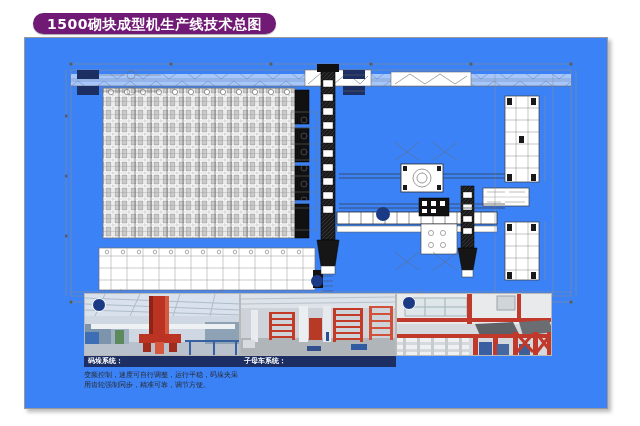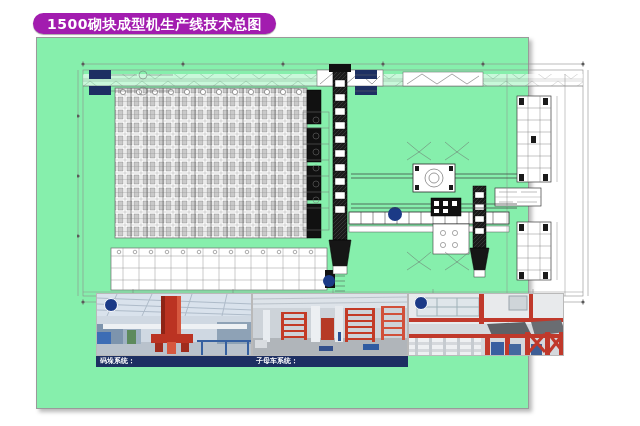--- a/index.html
+++ b/index.html
@@ -8,43 +8,42 @@
     background:#ffffff;
     font-family:"DejaVu Sans","Liberation Sans",sans-serif;
     overflow:hidden;
     position:relative;
   }
 
   
   #title-banner{
     position:absolute;left:33px;top:13px;
     height:21px;padding:0 14px;
-    background:#a21caf;
+    background:#701a75;
     border-radius:11px;
     display:flex;align-items:center;
     box-shadow:0 1px 1px rgba(0,0,0,.35);
   }
   #title-banner .txt{
     color:#ffffff;
     font-size:14px;
     font-weight:bold;
     letter-spacing:.5px;
     white-space:nowrap;
     line-height:1;
   }
 
   
   #page-frame{
     position:absolute;left:24px;top:37px;
-    width:493px;height:372px;
-    background:#86efac;
+    width:584px;height:372px;
+    background:#3b82f6;
     border:1px solid #9a9a9a;
     box-shadow:3px 3px 4px rgba(0,0,0,.28);
     box-sizing:border-box;
-    margin-left:12px;
   }
 
   
   #cad-area{
     position:absolute;left:40px;top:18px;
     width:512px;height:250px;
     overflow:hidden;
   }
   .cad-svg{position:absolute;left:0;top:0;}
 
@@ -517,20 +516,21 @@
           <rect x="104" y="48" width="2" height="14" fill="#3660a0"></rect>
           <rect x="128" y="48" width="2" height="14" fill="#3660a0"></rect>
           <rect x="150" y="48" width="2" height="14" fill="#3660a0"></rect>
           <rect x="0" y="38" width="14" height="12" fill="#3d6db5"></rect>
         </svg>
         <div class="photo-dot" style="left:7px;top:4px;"></div>
       </div>
       <div class="cap-header">
         <span class="cap-h-txt">码垛系统：</span>
       </div>
+      <div class="cap-body">变频控制，速度可自行调整，运行平稳，码垛夹采用齿轮强制同步，精准可靠，调节方便。</div>
     </div>
 
     <div class="photo-card c2">
       <div class="photo-thumb">
         <svg width="156" height="63" viewBox="0 0 156 63">
           <rect width="156" height="63" fill="#c8ccd1"></rect>
           <rect width="156" height="14" fill="#dde3e9"></rect>
           <g stroke="#b0b9c2" stroke-width="0.8">
             <line x1="0" y1="5" x2="156" y2="3"></line>
               <line x1="0" y1="10" x2="156" y2="8"></line>

